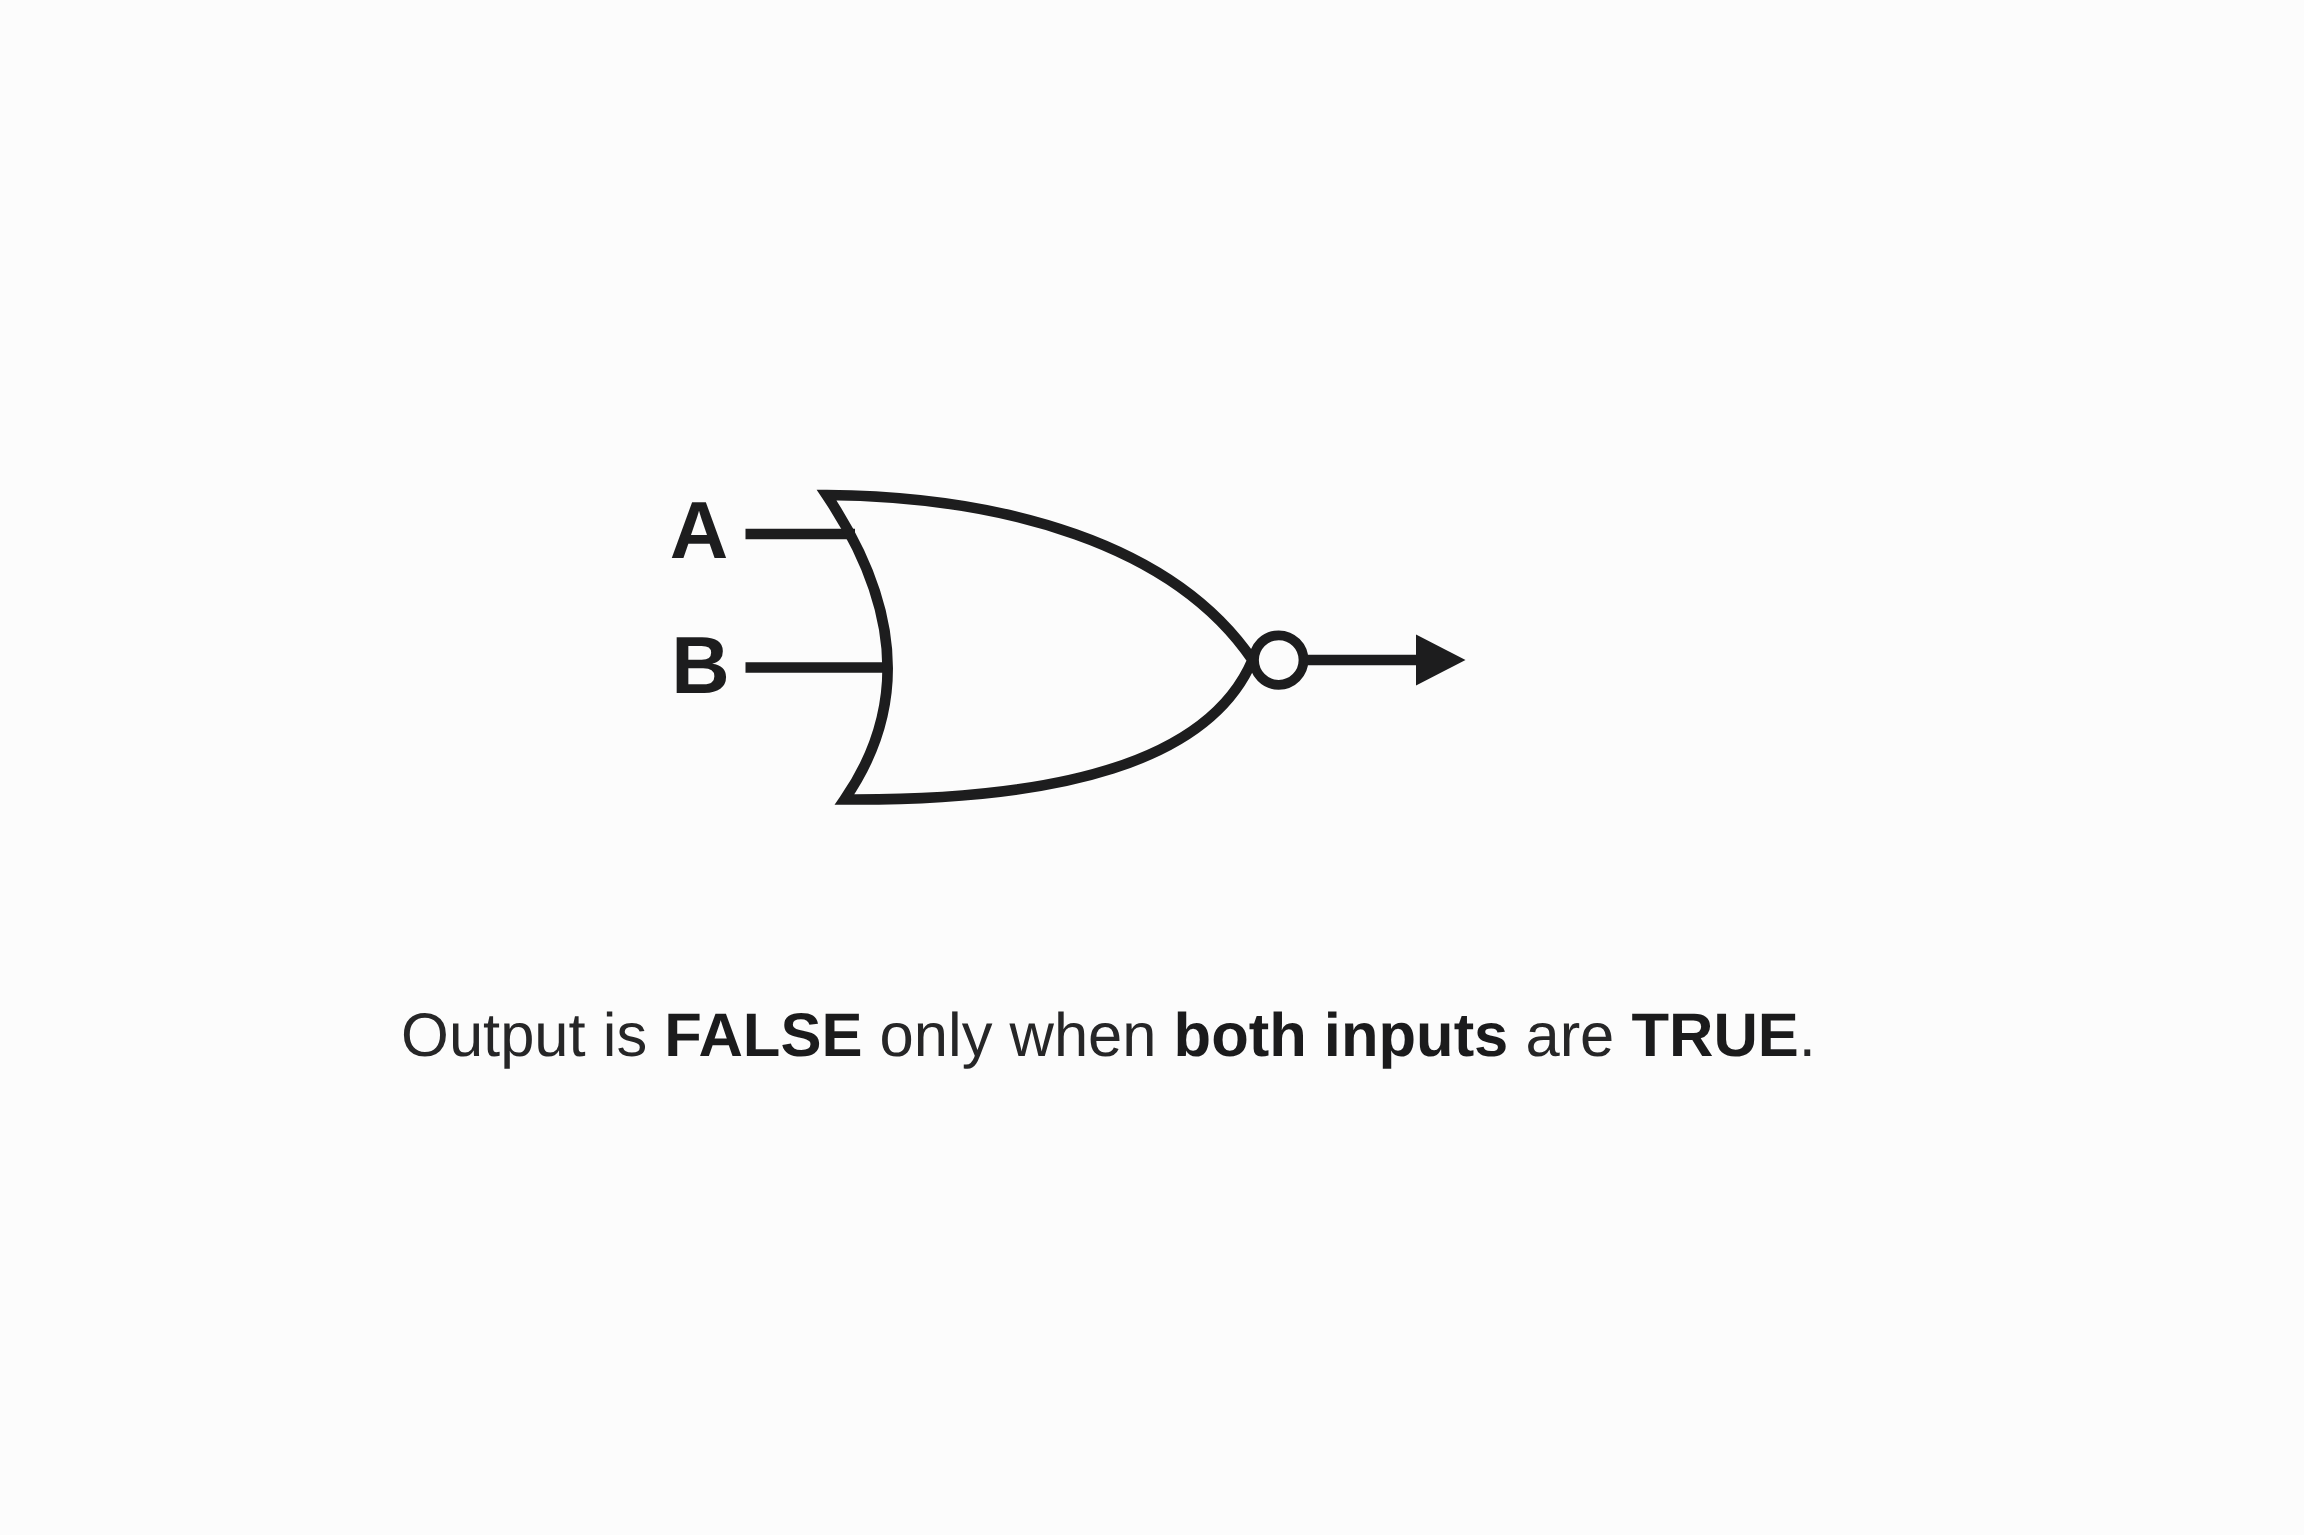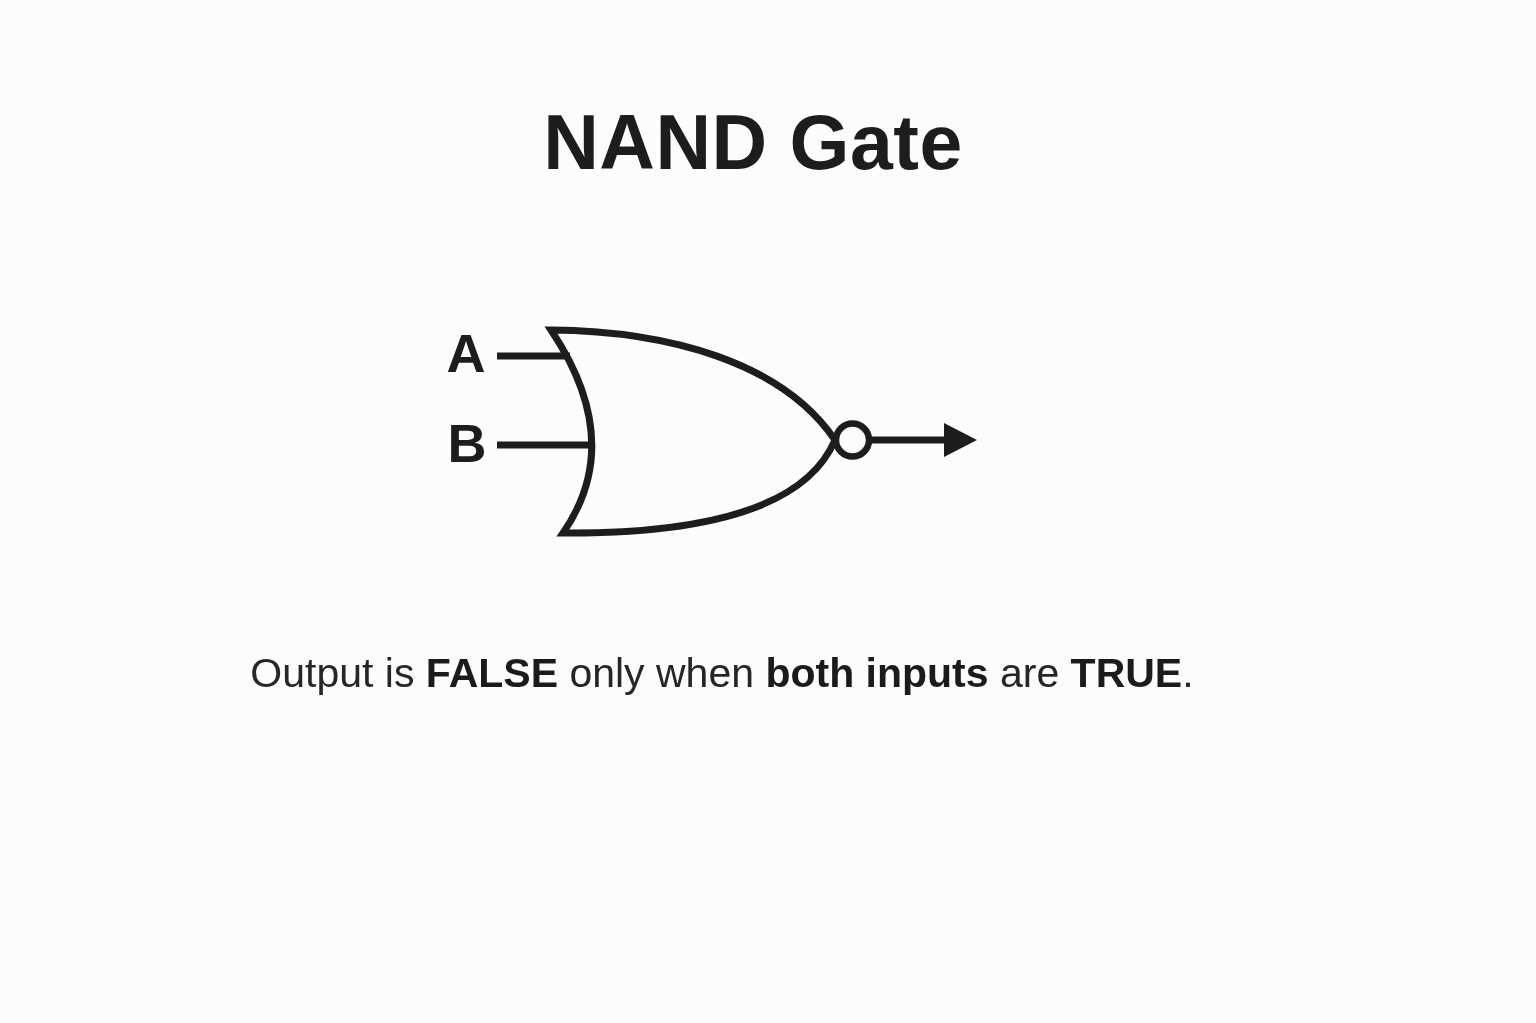--- a/index.html
+++ b/index.html
@@ -40,38 +40,37 @@
     font-family: "Liberation Sans", sans-serif;
     font-size: 54px;
     font-weight: 700;
     fill: #1d1d1e;
   }
   .caption {
     position: absolute;
     top: 648px;
     left: 0;
     width: 1444px;
-    margin: 0;
+    margin: 17px;
     text-align: center;
     font-size: 41px;
     line-height: 1.25;
     font-weight: 400;
     color: #262627;
   }
   .caption .bold {
     font-weight: 700;
     color: #1b1b1c;
   }
 </style>
 </head>
 <body>
 
 <div class="page">
 
-  <h1 class="title">NAND Gate</h1>
 
   <svg class="diagram-svg" viewBox="0 0 1536 1023" xmlns="http://www.w3.org/2000/svg">
 
     <line x1="497" y1="356" x2="570" y2="356" stroke-width="7" stroke="#1d1d1e"></line>
 
     <line x1="497" y1="445" x2="591" y2="445" stroke-width="7" stroke="#1d1d1e"></line>
 
     <path d="M 551 330
              C 668 331 782 362 835 440
              C 806 508 706 534 563 533

